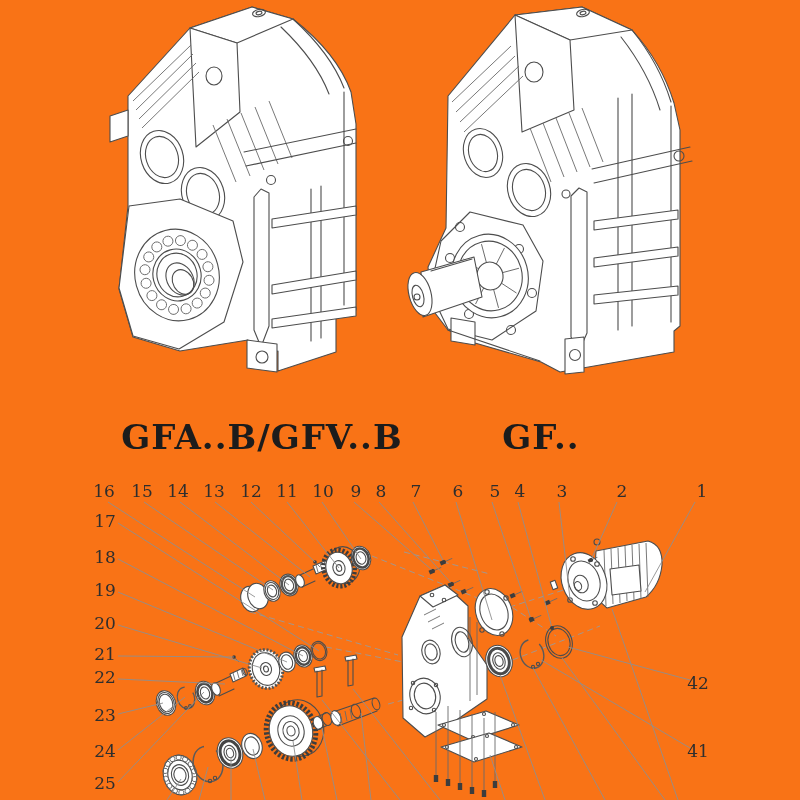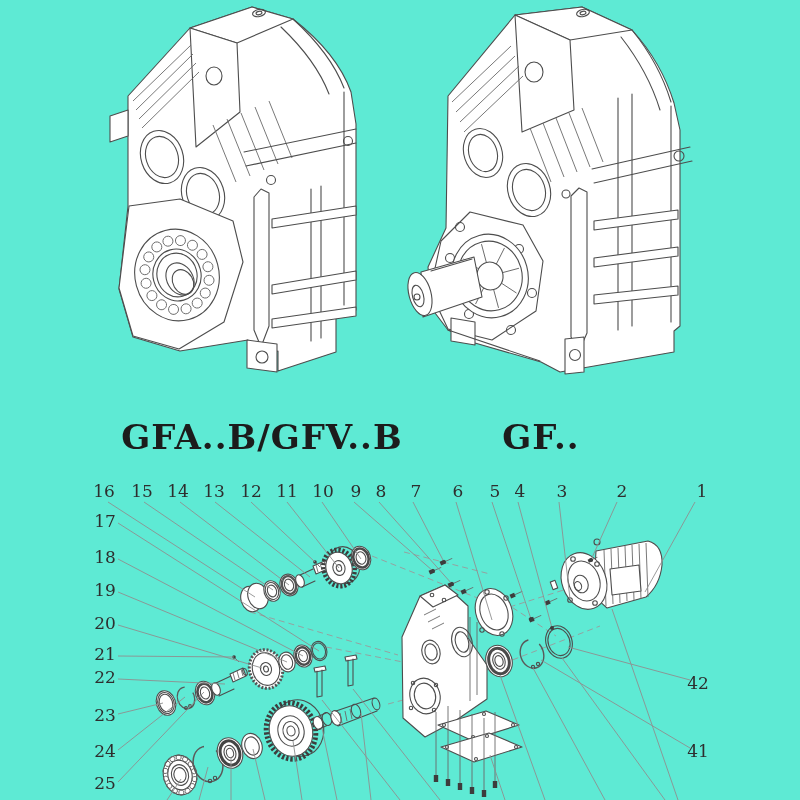--- a/index.html
+++ b/index.html
@@ -1,16 +1,16 @@
 <!DOCTYPE html>
 <html><head>
 <meta charset="utf-8">
 <style>
   html,body{margin:0;padding:0;background:#ffffff;}
-  .canvas{position:relative;width:800px;height:800px;background:#5eead4;overflow:hidden;
+  .canvas{position:relative;width:800px;height:800px;background:#f97316;overflow:hidden;
           font-family:"DejaVu Serif",serif;}
   svg{display:block;}
   .model-label{font-family:"DejaVu Serif",serif;font-weight:bold;font-size:34px;
                letter-spacing:1px;fill:#1c1c1c;}
   .callout-num{font-family:"DejaVu Serif",serif;font-size:17px;fill:#2e2e2e;}
   .ln{stroke:#4d4d4d;stroke-width:1.1;fill:none;stroke-linejoin:round;stroke-linecap:round;}
   .lnw{stroke:#4d4d4d;stroke-width:1.1;fill:#ffffff;stroke-linejoin:round;}
   .lnt{stroke:#6a6a6a;stroke-width:0.9;fill:none;}
   .leader{stroke:#8f8f8f;stroke-width:0.9;fill:none;}
   .dash{stroke:#9a9a9a;stroke-width:0.9;fill:none;stroke-dasharray:6 4;}

